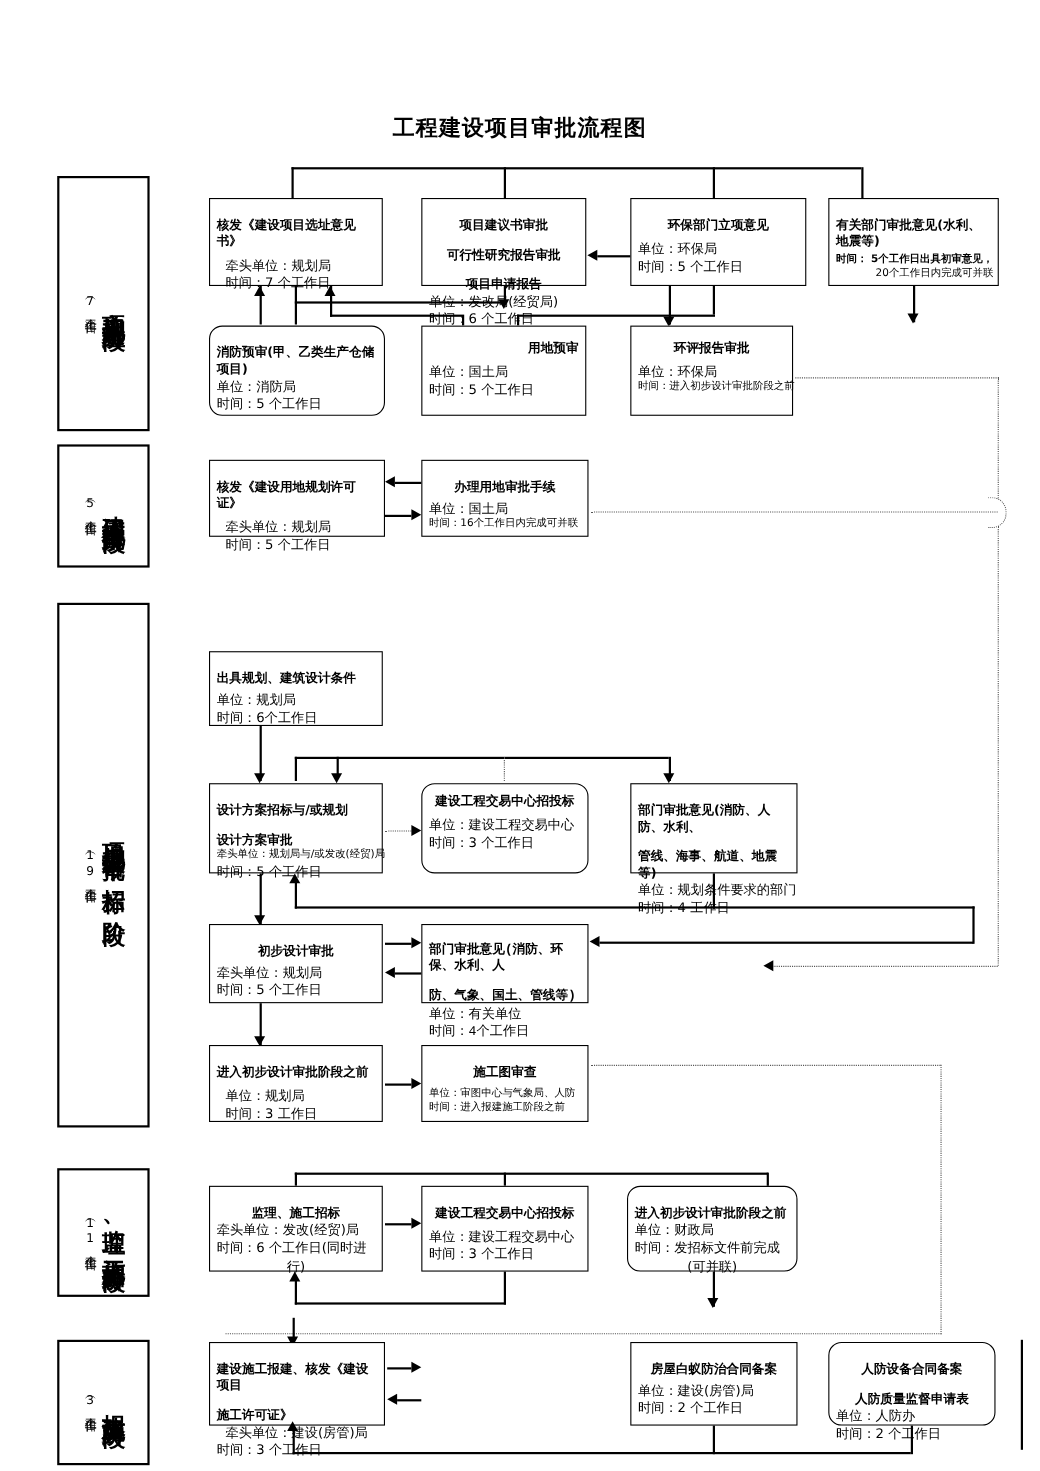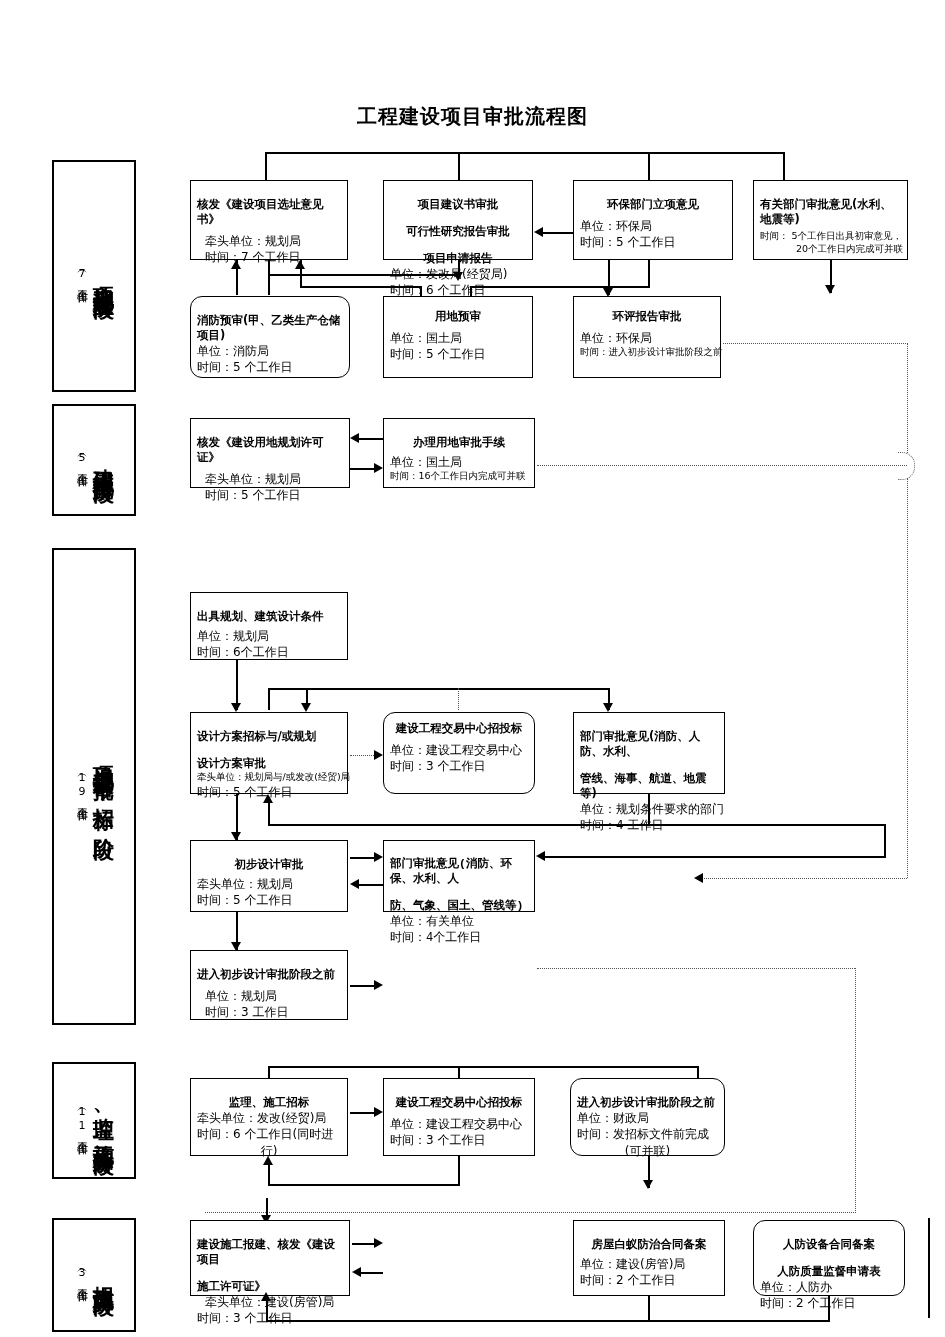--- a/index.html
+++ b/index.html
@@ -90,21 +90,21 @@
   </div>
 
   <div class="box" style="left:573px;top:180px;width:160px;height:80px;">
     <div class="bt">环保部门立项意见</div>
     <div class="bl" style="margin-top:6px;">单位：环保局</div>
     <div class="bl">时间：5 个工作日</div>
   </div>
 
   <div class="box" style="left:753px;top:180px;width:155px;height:80px;">
     <div class="bt left">有关部门审批意见(水利、地震等)</div>
-    <div class="bl sm" style="margin-top:3px;">时间： 5个工作日出具初审意见，</div>
+    <div class="bl sm" style="margin-top:3px;font-weight:bold;">时间： 5个工作日出具初审意见，</div>
     <div class="bl sm" style="padding-left:36px;">20个工作日内完成可并联</div>
   </div>
 
   <div class="ln h" style="left:543px;top:232px;width:30px;"></div>
   <div class="arw lt" style="left:534px;top:227px;"></div>
 
   <div class="ln v" style="left:236px;top:260px;height:35px;"></div>
   <div class="arw up" style="left:231px;top:260px;"></div>
   <div class="ln v" style="left:300px;top:260px;height:28px;"></div>
   <div class="arw up" style="left:295px;top:260px;"></div>
@@ -125,21 +125,21 @@
   <div class="ln v" style="left:830px;top:260px;height:33px;"></div>
   <div class="arw dn" style="left:825px;top:285px;"></div>
 
   <div class="box round" style="left:190px;top:296px;width:160px;height:82px;">
     <div class="bt left">消防预审(甲、乙类生产仓储项目)</div>
     <div class="bl">单位：消防局</div>
     <div class="bl">时间：5 个工作日</div>
   </div>
 
   <div class="box" style="left:383px;top:296px;width:150px;height:82px;">
-    <div class="bt" style="margin-top:8px;">用地预审</div>
+    <div class="bt" style="margin-top:8px;text-align:right;">用地预审</div>
     <div class="bl" style="margin-top:6px;">单位：国土局</div>
     <div class="bl">时间：5 个工作日</div>
   </div>
 
   <div class="box" style="left:573px;top:296px;width:148px;height:82px;">
     <div class="bt" style="margin-top:8px;">环评报告审批</div>
     <div class="bl" style="margin-top:6px;">单位：环保局</div>
     <div class="bl sm">时间：进入初步设计审批阶段之前</div>
   </div>
 
@@ -242,20 +242,25 @@
 
   <div class="ln v" style="left:236px;top:912px;height:38px;"></div>
   <div class="arw dn" style="left:231px;top:942px;"></div>
 
   <div class="box" style="left:190px;top:950px;width:158px;height:70px;">
     <div class="bt left">进入初步设计审批阶段之前</div>
     <div class="bl ind" style="margin-top:6px;">单位：规划局</div>
     <div class="bl ind">时间：3 工作日</div>
   </div>
 
+  <div class="box" style="left:383px;top:950px;width:152px;height:70px;">
+    <div class="bt">施工图审查</div>
+    <div class="bl sm" style="margin-top:6px;">单位：审图中心与气象局、人防</div>
+    <div class="bl sm">时间：进入报建施工阶段之前</div>
+  </div>
 
   <div class="ln h" style="left:350px;top:985px;width:24px;"></div>
   <div class="arw rt" style="left:374px;top:980px;"></div>
 
   <div class="dot-h" style="left:537px;top:968px;width:318px;"></div>
   <div class="dot-v" style="left:855px;top:968px;height:245px;"></div>
   <div class="dot-h" style="left:205px;top:1212px;width:651px;"></div>
   <div class="ln v" style="left:266px;top:1198px;height:22px;"></div>
   <div class="arw dn" style="left:261px;top:1215px;"></div>
 

